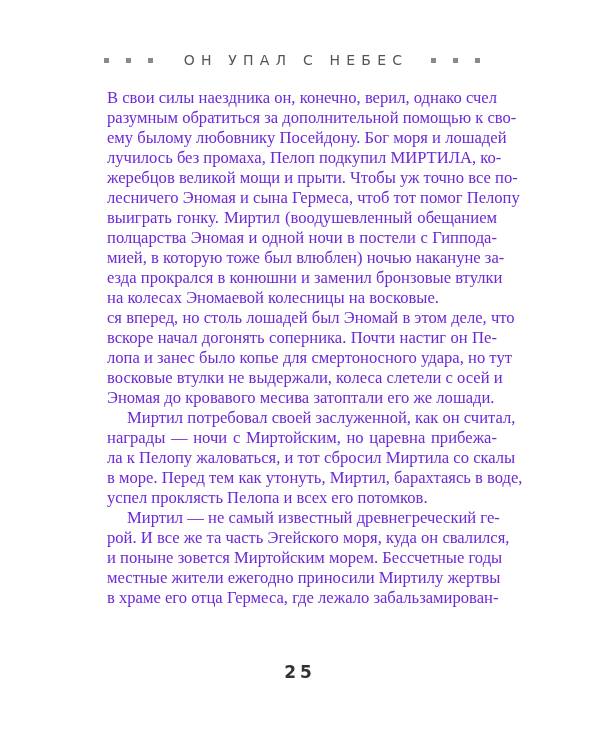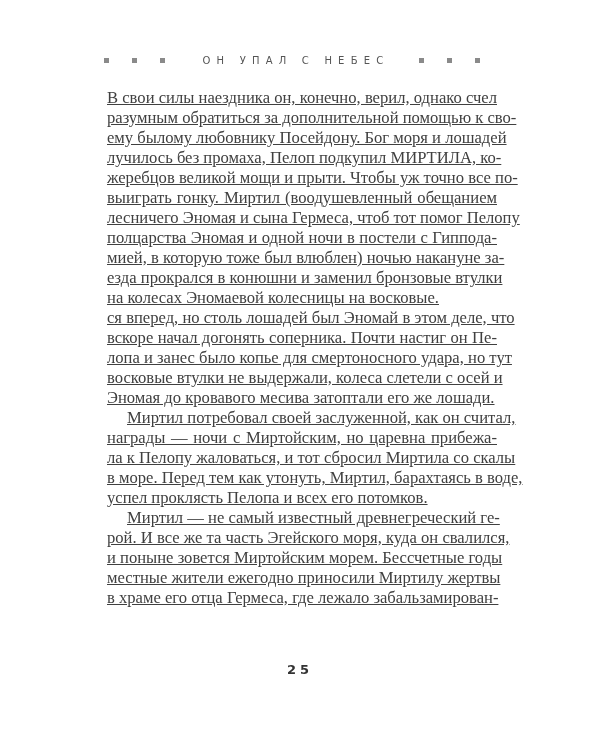--- a/index.html
+++ b/index.html
@@ -9,35 +9,35 @@
     font-family: "DejaVu Serif", "Liberation Serif", serif;
     color: #3a3a3a;
   }
   .running-head {
     position: absolute; top: 52px; left: 104px; width: 376px; height: 16px;
     display: flex; align-items: center; justify-content: space-between;
   }
   .sq { width: 5px; height: 5px; background: #8a8a8a; display: inline-block; }
   .head-title {
     font-family: "DejaVu Sans", "Liberation Sans", sans-serif;
-    font-size: 10px; letter-spacing: 6.2px; color: #555;
+    font-size: 14px; letter-spacing: 6.2px; color: #555;
     margin: 0 6px 0 14px; white-space: nowrap;
   }
   .body-text {
     position: absolute; top: 88px; left: 107px; width: 390px;
     font-family: "Liberation Serif", "DejaVu Serif", serif;
-    font-size: 16.6px; line-height: 20px; color: #404040; text-decoration: underline;
+    font-size: 16.6px; line-height: 20px; color: #6d28d9;
   }
   .line { display: block; white-space: nowrap; text-align: justify; text-align-last: justify; height: 20px; }
   .line.last { text-align-last: left; }
   .line.indent { padding-left: 20px; }
   .folio {
     position: absolute; top: 662px; left: 0; width: 600px; text-align: center;
     font-family: "DejaVu Sans", "Liberation Sans", sans-serif;
-    font-weight: bold; font-size: 13px; letter-spacing: 4px; color: #333;
+    font-weight: bold; font-size: 17px; letter-spacing: 4px; color: #333;
   }
 </style>
 </head>
 <body>
 
 <div class="running-head">
   <span class="sq"></span>
   <span class="sq"></span>
   <span class="sq"></span>
   <span class="head-title">ОН УПАЛ С НЕБЕС</span>
@@ -47,22 +47,22 @@
 </div>
 
 <div class="body-text">
 
   <div>
     <span class="line">В свои силы наездника он, конечно, верил, однако счел</span>
     <span class="line">разумным обратиться за дополнительной помощью к сво-</span>
     <span class="line">ему былому любовнику Посейдону. Бог моря и лошадей</span>
     <span class="line">лучилось без промаха, Пелоп подкупил МИРТИЛА, ко-</span>
     <span class="line">жеребцов великой мощи и прыти. Чтобы уж точно все по-</span>
+    <span class="line">лесничего Эномая и сына Гермеса, чтоб тот помог Пелопу</span>
     <span class="line">выиграть гонку. Миртил (воодушевленный обещанием</span>
-    <span class="line">лесничего Эномая и сына Гермеса, чтоб тот помог Пелопу</span>
     <span class="line">полцарства Эномая и одной ночи в постели с Гипподa-</span>
     <span class="line">мией, в которую тоже был влюблен) ночью накануне за-</span>
     <span class="line">езда прокрался в конюшни и заменил бронзовые втулки</span>
     <span class="line last">на колесах Эномаевой колесницы на восковые.</span>
   </div>
 
   <div>
     <span class="line">ся вперед, но столь лошадей был Эномай в этом деле, что</span>
     <span class="line">вскоре начал догонять соперника. Почти настиг он Пе-</span>
     <span class="line">лопа и занес было копье для смертоносного удара, но тут</span>

